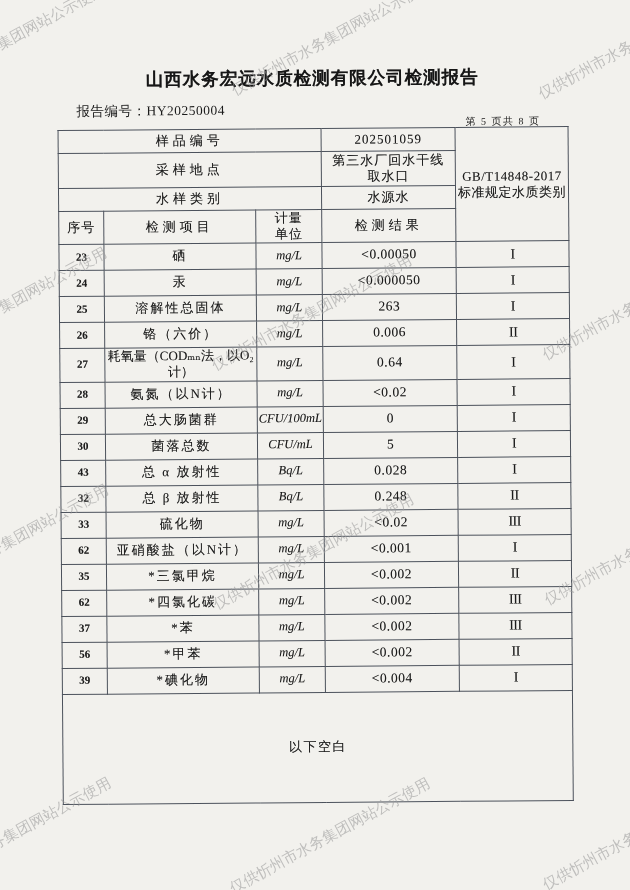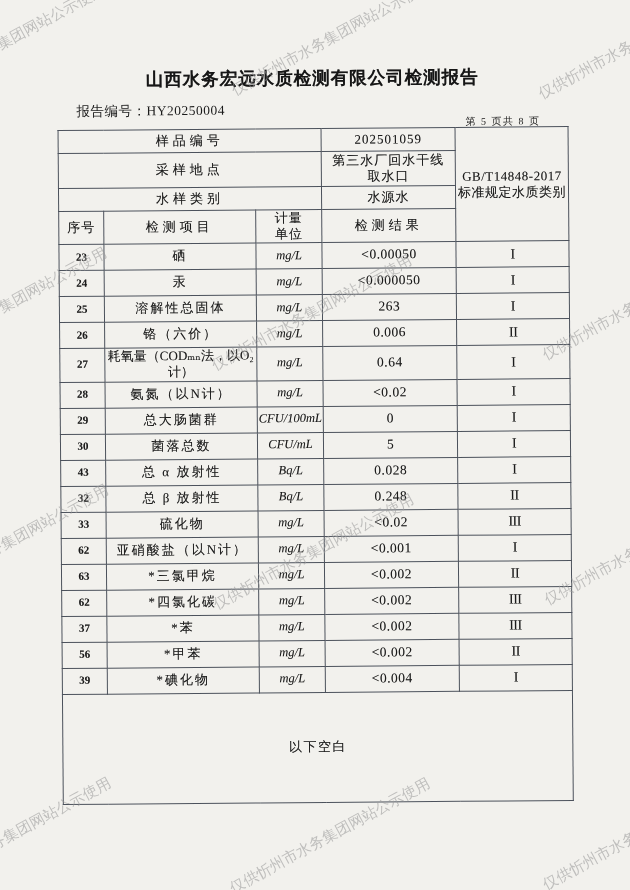--- a/index.html
+++ b/index.html
@@ -204,21 +204,21 @@
           <td class="cls">III</td>
         </tr>
     <tr class="dr">
           <td class="seq">62</td>
           <td class="item">亚硝酸盐（以N计）</td>
           <td class="unit">mg/L</td>
           <td class="res">&lt;0.001</td>
           <td class="cls">I</td>
         </tr>
     <tr class="dr">
-          <td class="seq">63</td>
+          <td class="seq">35</td>
           <td class="item">*三氯甲烷</td>
           <td class="unit">mg/L</td>
           <td class="res">&lt;0.002</td>
           <td class="cls">II</td>
         </tr>
     <tr class="dr">
           <td class="seq">62</td>
           <td class="item">*四氯化碳</td>
           <td class="unit">mg/L</td>
           <td class="res">&lt;0.002</td>

